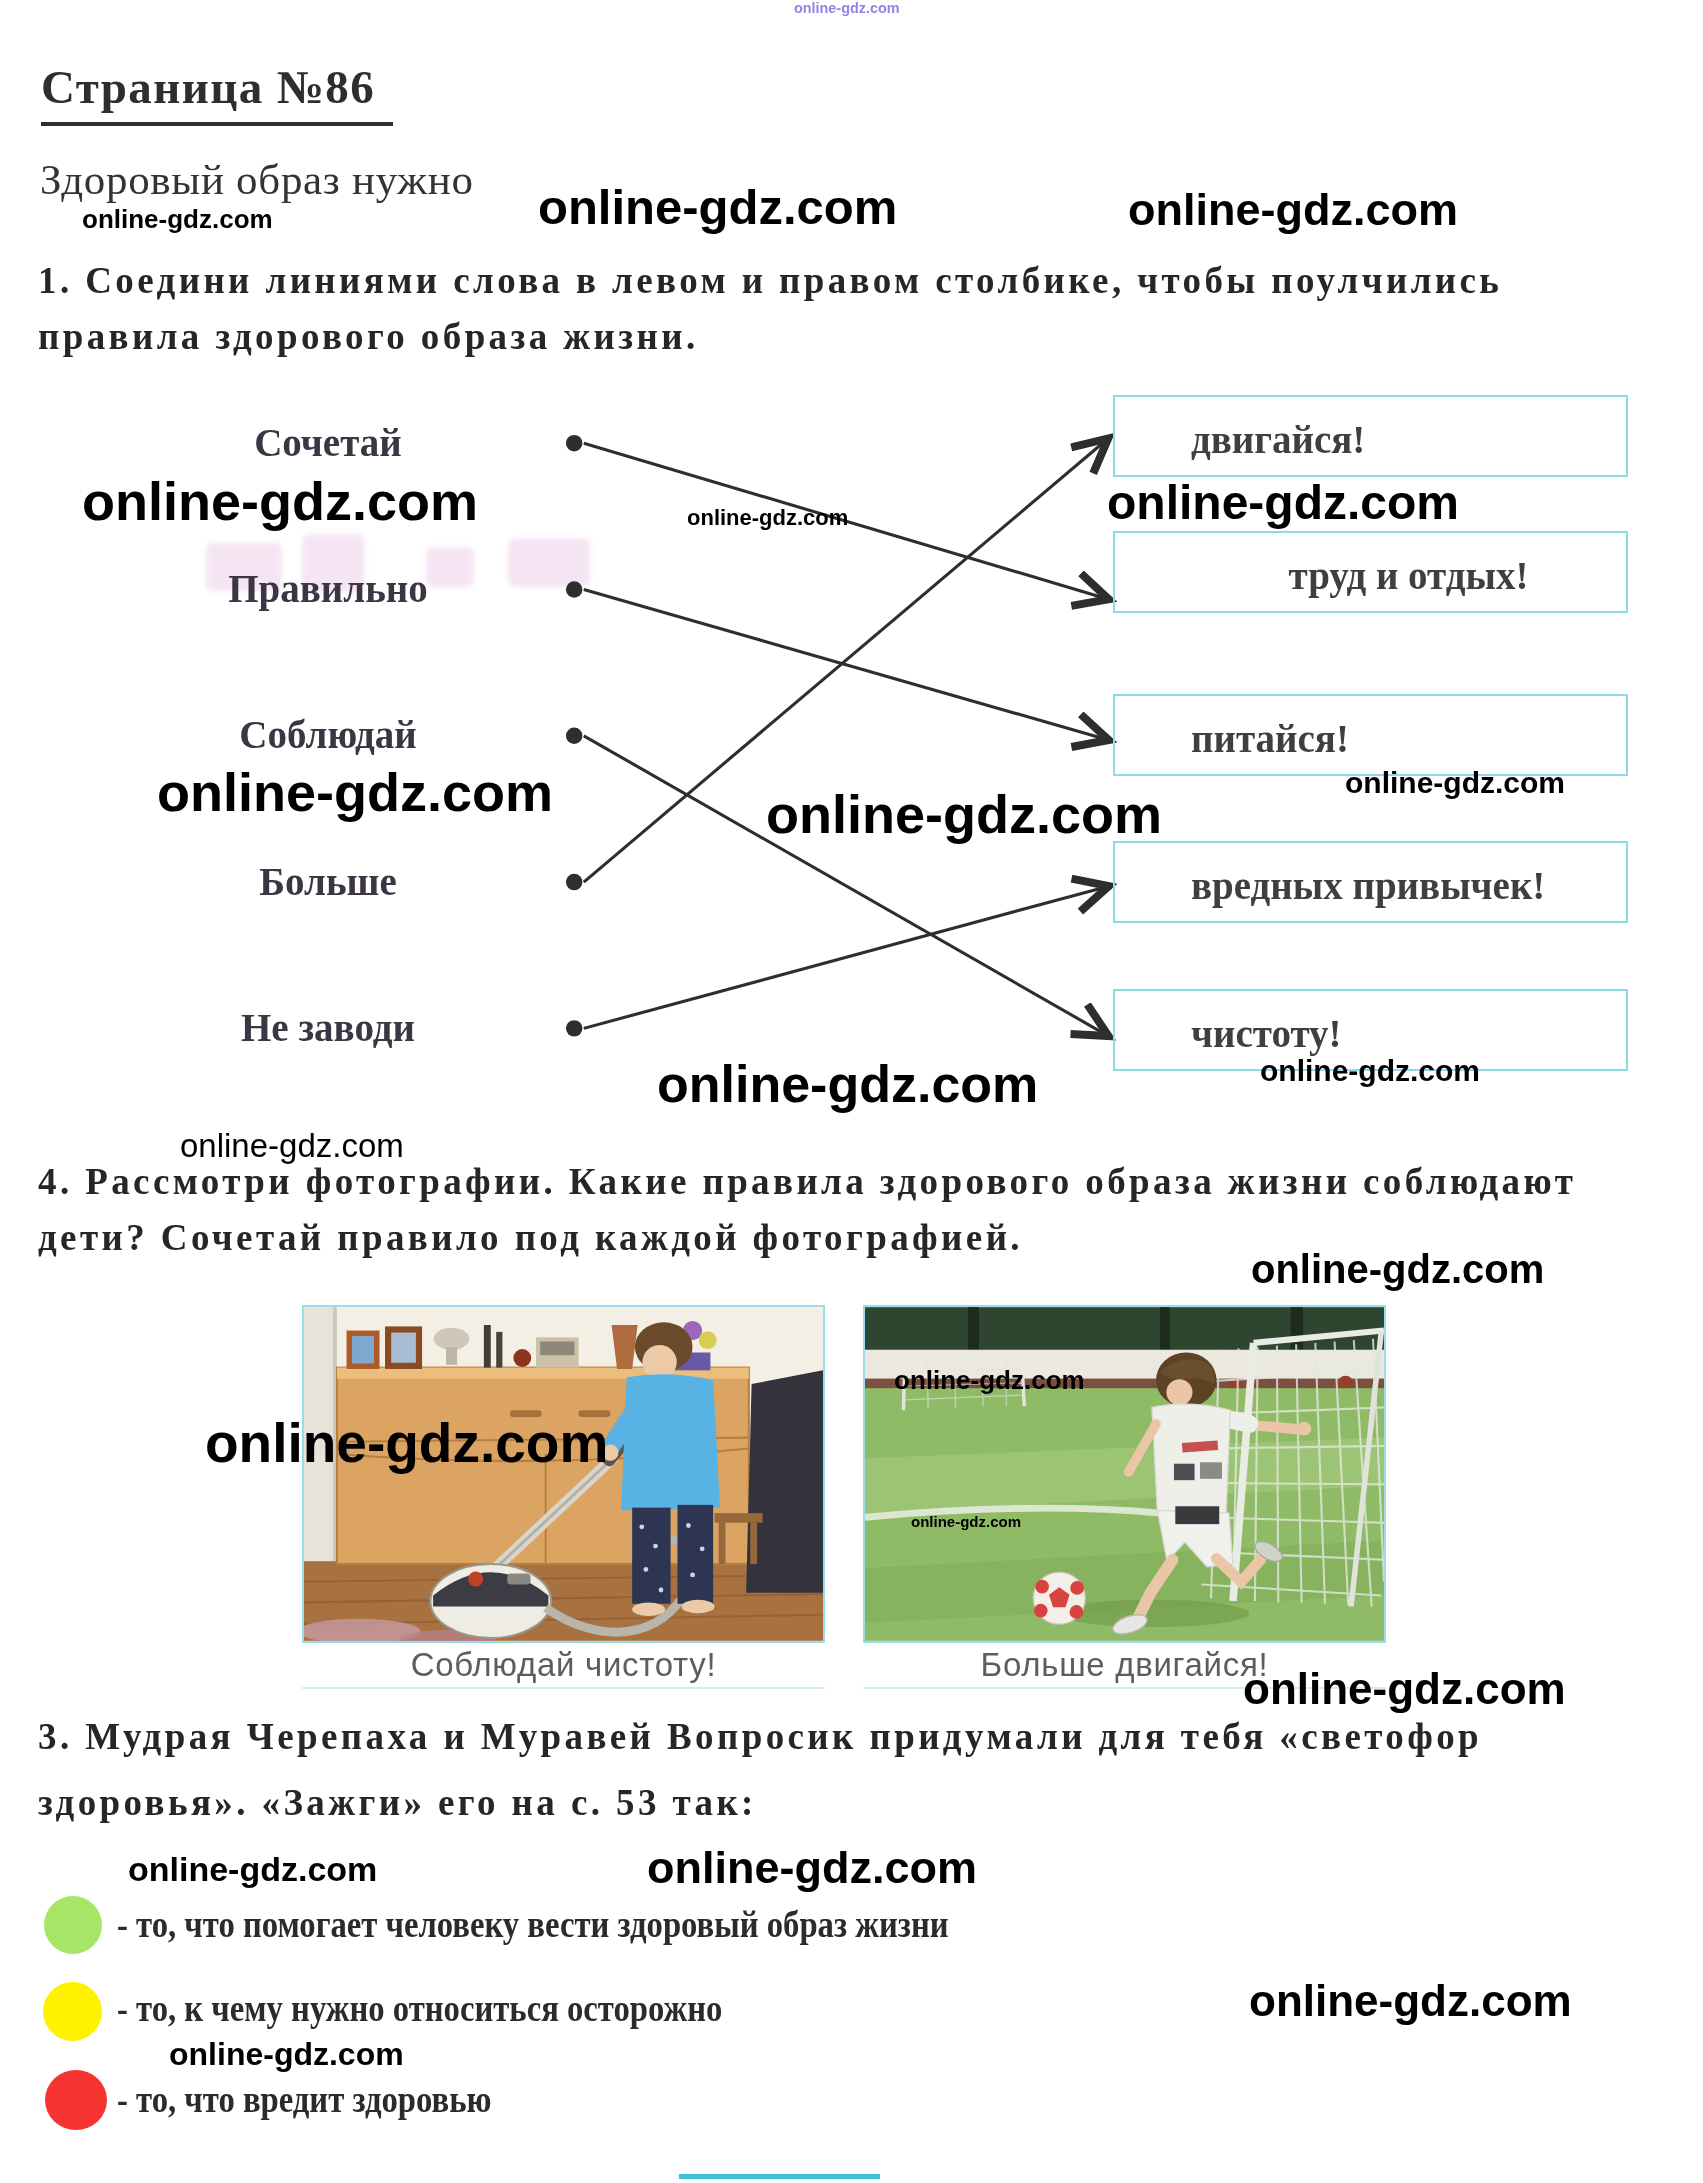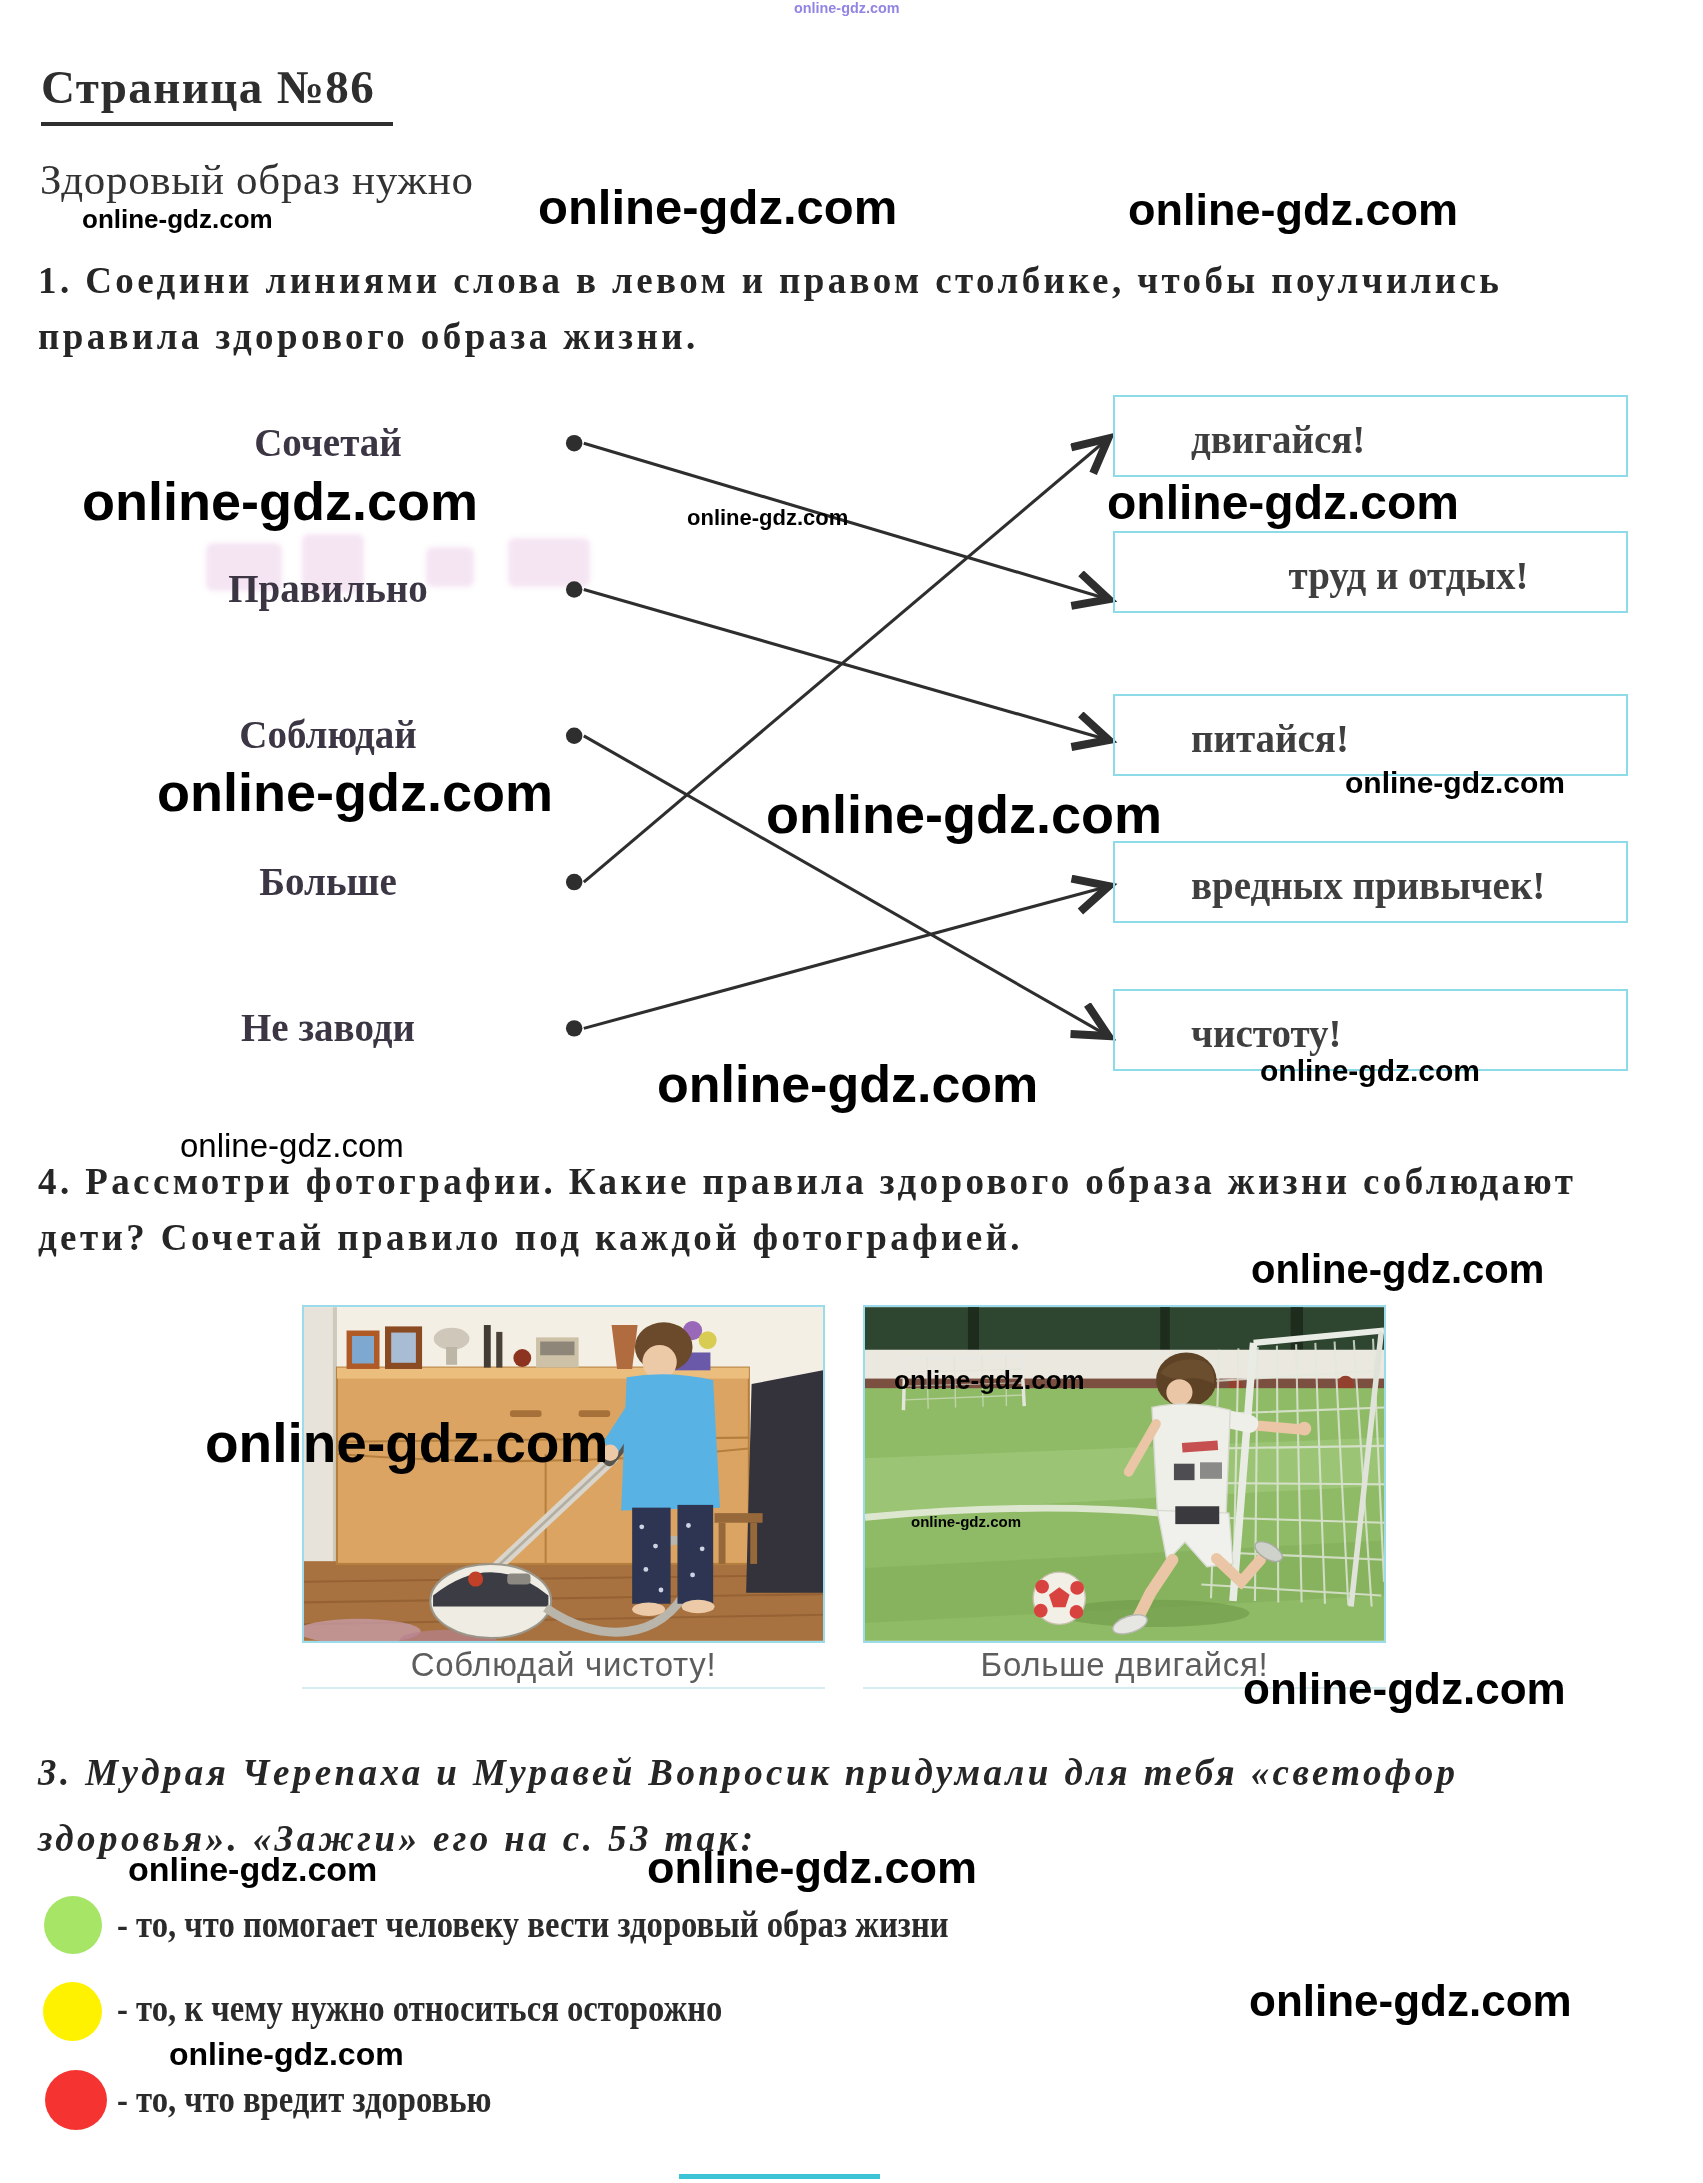--- a/index.html
+++ b/index.html
@@ -9,21 +9,21 @@
   .title{position:absolute;left:40px;top:59px;margin:1px;font-size:47px;font-weight:600;
          letter-spacing:1.4px;color:#2e2e2e;border-bottom:4.1px solid #2f2f2f;padding:0 18px 8.2px 0;}
   .subtitle{position:absolute;left:40px;top:155px;margin:0;font-size:43px;font-weight:500;
          letter-spacing:0.7px;color:#333;}
 
   .task{position:absolute;left:38px;font-weight:700;font-size:37px;letter-spacing:3.4px;
         color:#262626;white-space:nowrap;}
   .task div{height:56px;line-height:56px;}
   .task1{top:253px;}
   .task2{top:1154px;}
-  .task3{top:1740px;font-style:italic;}
+  .task3{top:1704px;}
   .task3 div{height:66px;line-height:66px;}
 
   .word{position:absolute;left:177px;width:302px;text-align:center;font-size:39px;font-weight:700;
         color:#3c3644;height:60px;line-height:60px;white-space:nowrap;}
   .rbox{position:absolute;left:1113px;width:515px;height:82px;border:2.1px solid #8edbe8;
         box-sizing:border-box;background:transparent;}
   .rbox span{display:block;padding-left:76px;line-height:85px;font-size:39px;font-weight:700;color:#3f3f3f;white-space:nowrap;}
 
   #match-svg{position:absolute;left:0;top:0;}
 

